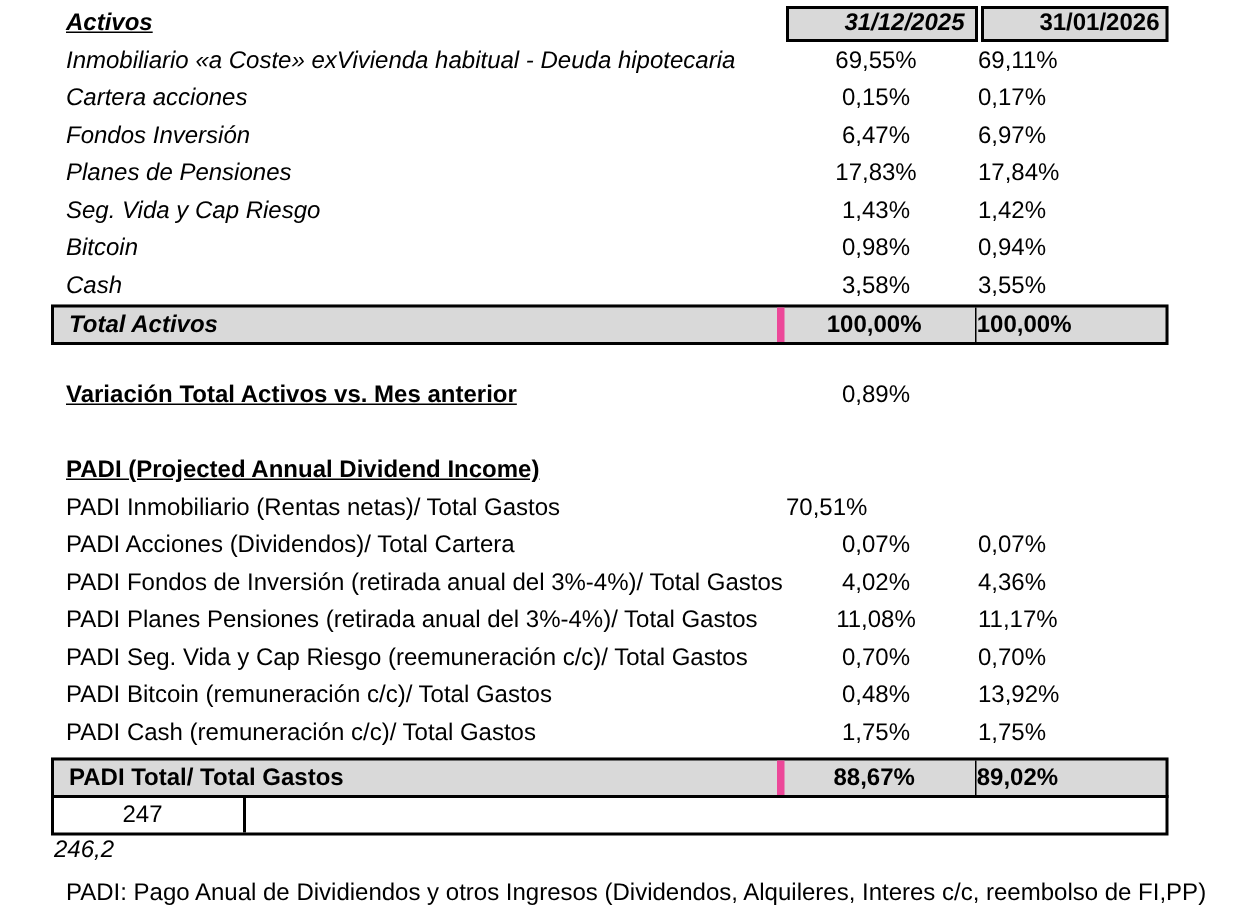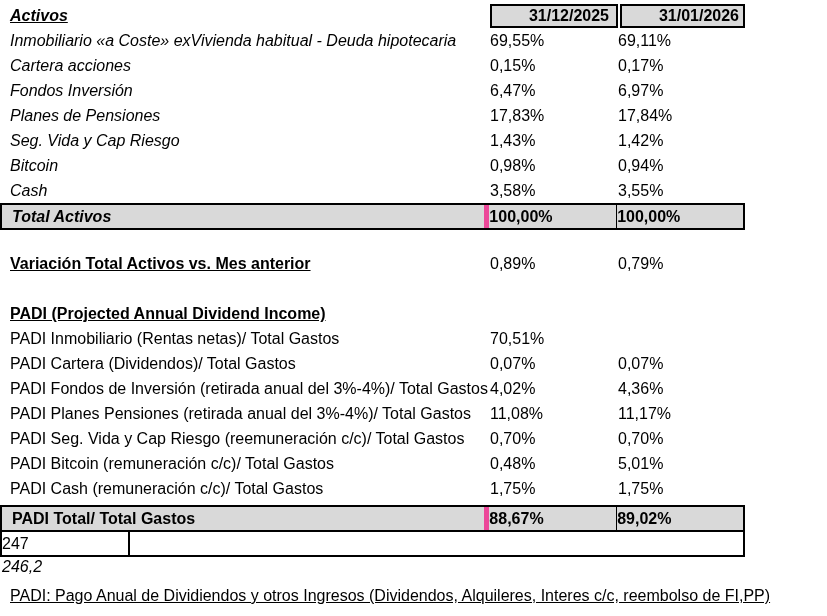--- a/index.html
+++ b/index.html
@@ -3,46 +3,46 @@
 <meta charset="utf-8">
 <style>
   * { box-sizing: border-box; margin: 0; padding: 0; }
   html, body { background: #ffffff; }
   body {
     width: 827px; height: 616px;
     font-family: "Liberation Sans", "DejaVu Sans", sans-serif;
     color: #000;
     overflow: hidden;
   }
-  .sheet { width: 734px; height: 616px; padding-top: 4px; position: relative; }
+  .sheet { width: 734px; height: 616px; padding-top: 4px; position: relative; margin-left: 34px; }
 
   .row { display: flex; width: 745px; font-size: 16px; line-height: 25px; height: 25px; }
 
   .lbl {
     width: 490px; padding-left: 10px;
     white-space: nowrap; overflow: hidden;
   }
-  .v1 { width: 128px; text-align: left; padding-right: 8px; white-space: nowrap; }
+  .v1 { width: 128px; text-align: center; padding-right: 8px; white-space: nowrap; }
   .v2 { width: 127px; text-align: left; padding-right: 5px; white-space: nowrap; }
 
   .italic { font-style: italic; }
   .bold { font-weight: bold; }
   .underline { text-decoration: underline; }
 
   
   .title-row { height: 24px; }
   .title-row .lbl { line-height: 24px; }
   .hdrbox {
     background: #d9d9d9;
     border: 2px solid #000;
     font-weight: bold;
     text-align: right;
     height: 24px; line-height: 20px;
   }
-  .hdrbox.b1 { width: 128px; padding-right: 7px; }
+  .hdrbox.b1 { width: 128px; padding-right: 7px; font-style: italic; }
   .hdrbox.b2 { width: 125px; margin-left: 2px; padding-right: 4px; }
 
   
   .total-row {
     background: #d9d9d9;
     border: 2px solid #000;
     height: 27px; line-height: 23px;
     font-weight: bold;
   }
   .total-row .lbl { width: 488px; border-right: 5px solid #ec4899; }
@@ -62,21 +62,20 @@
 
   .gap21 { height: 21px; }
   .gap25 { height: 25px; }
   .gap4  { height: 4px; }
 
   .footnote {
     margin-top: 26px;
     padding-left: 10px;
     font-size: 16px; line-height: 25px;
     white-space: nowrap;
-    text-decoration: underline;
   }
 </style>
 </head>
 <body>
 
 <div class="sheet">
 
   <div class="row title-row">
     <div class="lbl bold italic underline">Activos</div>
     <div class="hdrbox b1">31/12/2025</div>
@@ -123,35 +122,34 @@
     <div class="lbl italic">Total Activos</div>
     <div class="v1">100,00%</div>
     <div class="v2">100,00%</div>
   </div>
 
   <div class="gap21"></div>
 
   <div class="row">
     <div class="lbl bold underline">Variación Total Activos vs. Mes anterior</div>
     <div class="v1">0,89%</div>
-    <div class="v2">0,79%</div>
   </div>
 
   <div class="gap25"></div>
 
   <div class="row">
     <div class="lbl bold underline">PADI (Projected Annual Dividend Income)</div>
   </div>
 
   <div class="row">
     <div class="lbl">PADI Inmobiliario (Rentas netas)/ Total Gastos</div>
     <div class="v2">70,51%</div>
   </div>
   <div class="row">
-    <div class="lbl">PADI Cartera (Dividendos)/ Total Gastos</div>
+    <div class="lbl">PADI Acciones (Dividendos)/ Total Cartera</div>
     <div class="v1">0,07%</div>
     <div class="v2">0,07%</div>
   </div>
   <div class="row">
     <div class="lbl">PADI Fondos de Inversión (retirada anual del 3%-4%)/ Total Gastos</div>
     <div class="v1">4,02%</div>
     <div class="v2">4,36%</div>
   </div>
   <div class="row">
     <div class="lbl">PADI Planes Pensiones (retirada anual del 3%-4%)/ Total Gastos</div>
@@ -159,21 +157,21 @@
     <div class="v2">11,17%</div>
   </div>
   <div class="row">
     <div class="lbl">PADI Seg. Vida y Cap Riesgo (reemuneración c/c)/ Total Gastos</div>
     <div class="v1">0,70%</div>
     <div class="v2">0,70%</div>
   </div>
   <div class="row">
     <div class="lbl">PADI Bitcoin (remuneración c/c)/ Total Gastos</div>
     <div class="v1">0,48%</div>
-    <div class="v2">5,01%</div>
+    <div class="v2">13,92%</div>
   </div>
   <div class="row">
     <div class="lbl">PADI Cash (remuneración c/c)/ Total Gastos</div>
     <div class="v1">1,75%</div>
     <div class="v2">1,75%</div>
   </div>
 
   <div class="gap4"></div>
 
   <div class="row total-row">

